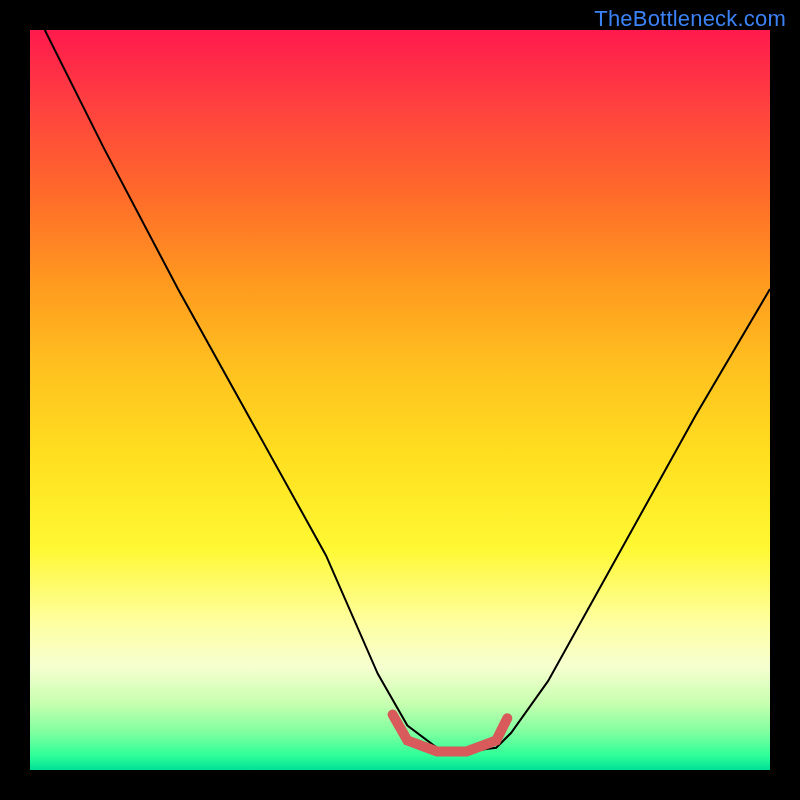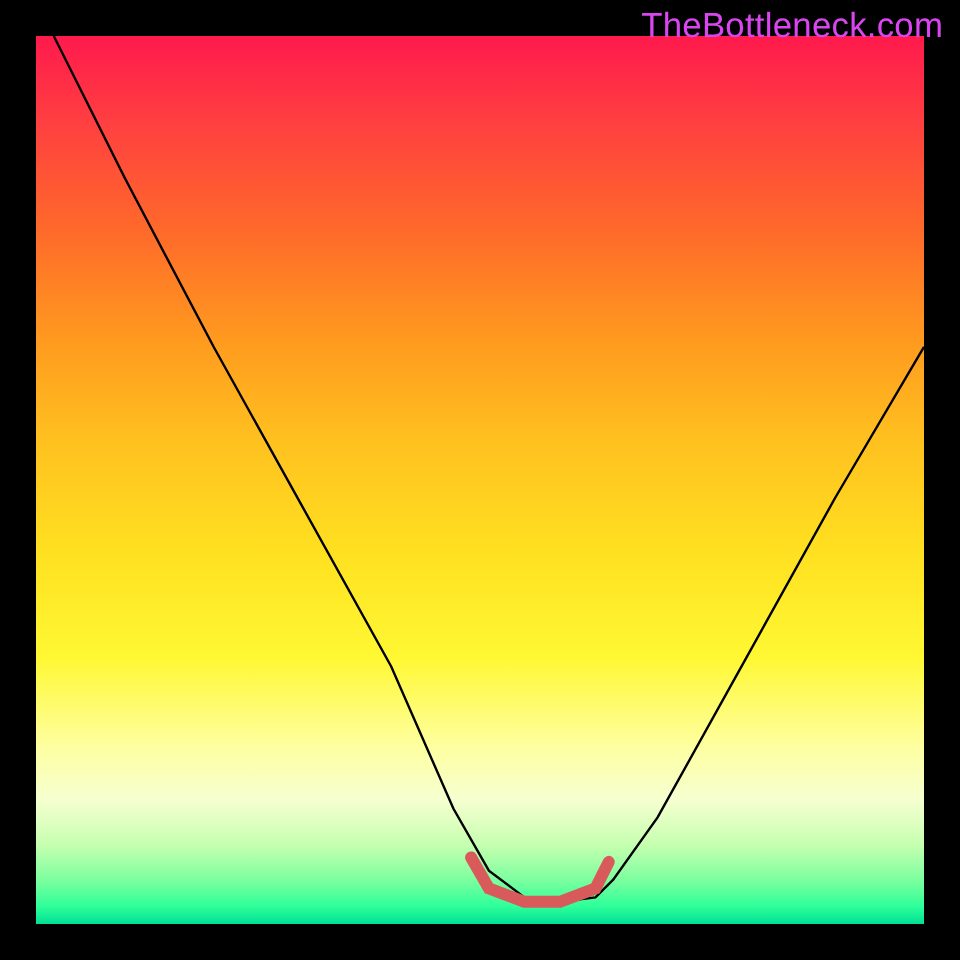--- a/index.html
+++ b/index.html
@@ -39,22 +39,22 @@
       #c7ffb0 91%,
       #7dff9f 95%,
       #2fff99 98%,
       #00e096 100%
     );
   }
   .watermark {
     position: absolute;
     top: 6px;
     right: 14px;
-    color: #d946ef;
-    font-size: 29px;
+    color: #3b82f6;
+    font-size: 22px;
     font-weight: 500;
     letter-spacing: 0.2px;
   }
   svg.curves {
     position: absolute;
     top: 30px;
     left: 30px;
     width: 740px;
     height: 740px;
     overflow: visible;

